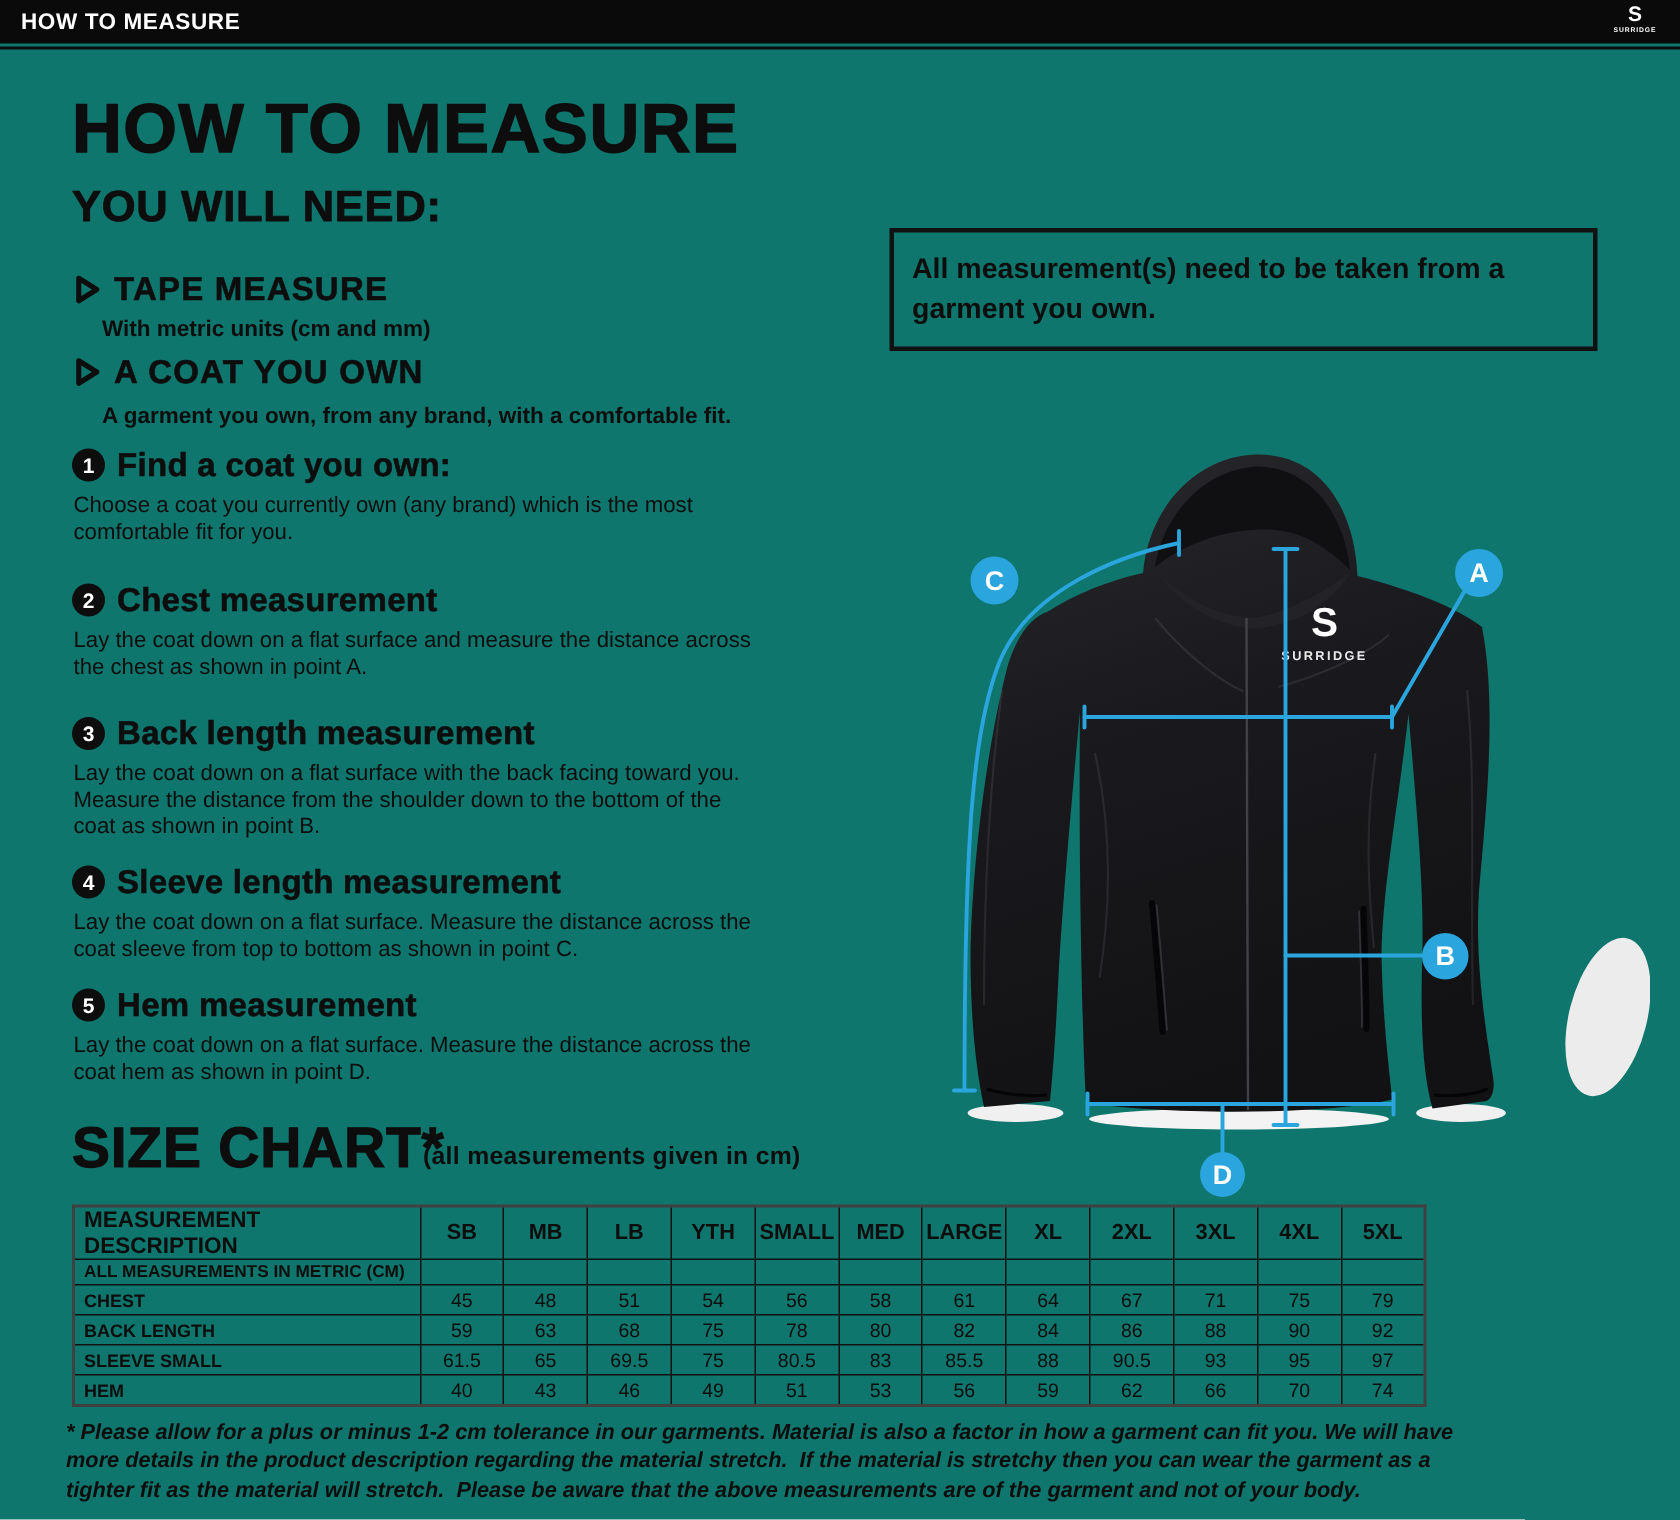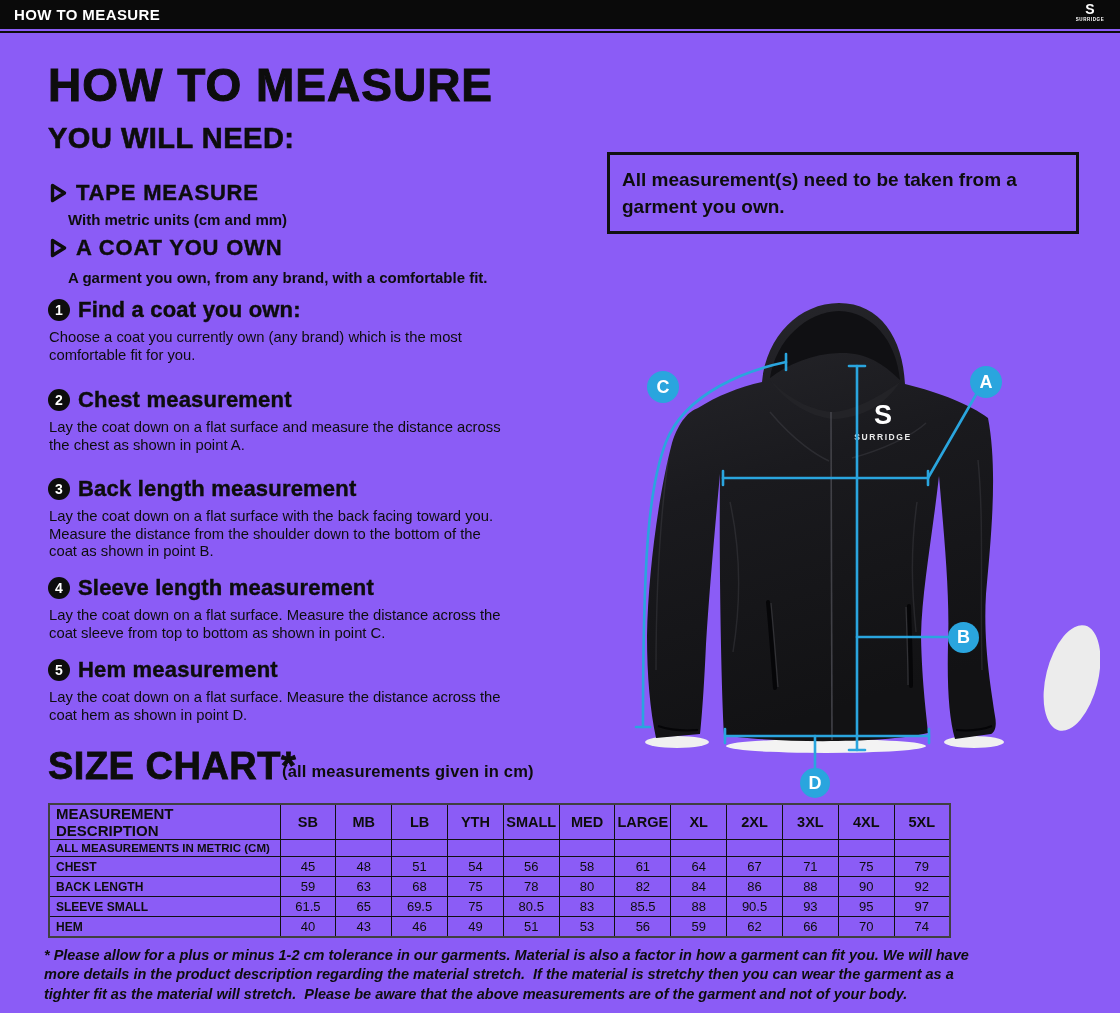--- a/index.html
+++ b/index.html
@@ -1,16 +1,16 @@
 <!DOCTYPE html>
 <html><head>
 <meta charset="utf-8">
 <style>
   html,body{margin:0;padding:0;background:#fff;}
-  .canvas{position:relative;width:1120px;height:1013px;background:#8b5cf6;overflow:hidden;
+  .canvas{position:relative;width:1120px;height:1013px;background:#0f766e;overflow:hidden;
           font-family:"Liberation Sans",sans-serif;color:#0d0d0d;}
   .abs{position:absolute;}
 
   
   .topbar{left:0;top:0;width:1120px;height:29px;background:#0a0a0a;}
   .topbar-title{left:14px;top:0;height:29px;line-height:29px;color:#fff;font-size:15px;
                 font-weight:bold;letter-spacing:.4px;}
   .bar-logo{right:10px;top:2px;width:40px;text-align:center;color:#fff;}
   .bar-logo-s{font-size:14px;font-weight:bold;line-height:15px;}
   .bar-logo-text{font-size:4.5px;letter-spacing:.6px;font-weight:bold;line-height:6px;}
@@ -32,21 +32,21 @@
   
   .step{left:48px;}
   .step-head{display:flex;align-items:center;gap:8px;}
   .step-num{flex:0 0 auto;width:22px;height:22px;border-radius:50%;background:#0d0d0d;color:#fff;
             font-size:14px;font-weight:bold;display:flex;align-items:center;justify-content:center;}
   .step-title{font-size:22px;font-weight:900;letter-spacing:.2px;-webkit-text-stroke:.4px #0d0d0d;}
   .step-desc{margin-top:6px;margin-left:1px;font-size:14.8px;font-weight:normal;line-height:17.6px;white-space:pre;}
 
   
   .notice{left:593px;top:152px;width:472px;height:82px;border:3px solid #111;box-sizing:border-box;
-          padding:11px 12px;font-size:19px;font-weight:bold;line-height:27px;white-space:pre;margin-left:14px;}
+          padding:11px 12px;font-size:19px;font-weight:bold;line-height:27px;white-space:pre;}
 
   
   .jacket-svg{left:620px;top:290px;pointer-events:none;}
   .marker{position:absolute;border-radius:50%;background:#2aa5de;color:#fff;font-weight:bold;
           display:flex;align-items:center;justify-content:center;font-size:18px;}
 
   
   .sc-title{left:48px;top:747px;font-size:38px;font-weight:900;letter-spacing:.5px;line-height:1;text-align:center;
             -webkit-text-stroke:.8px #0d0d0d;}
   .sc-sub{left:282px;top:762px;font-size:16.5px;font-weight:900;letter-spacing:.2px;}

